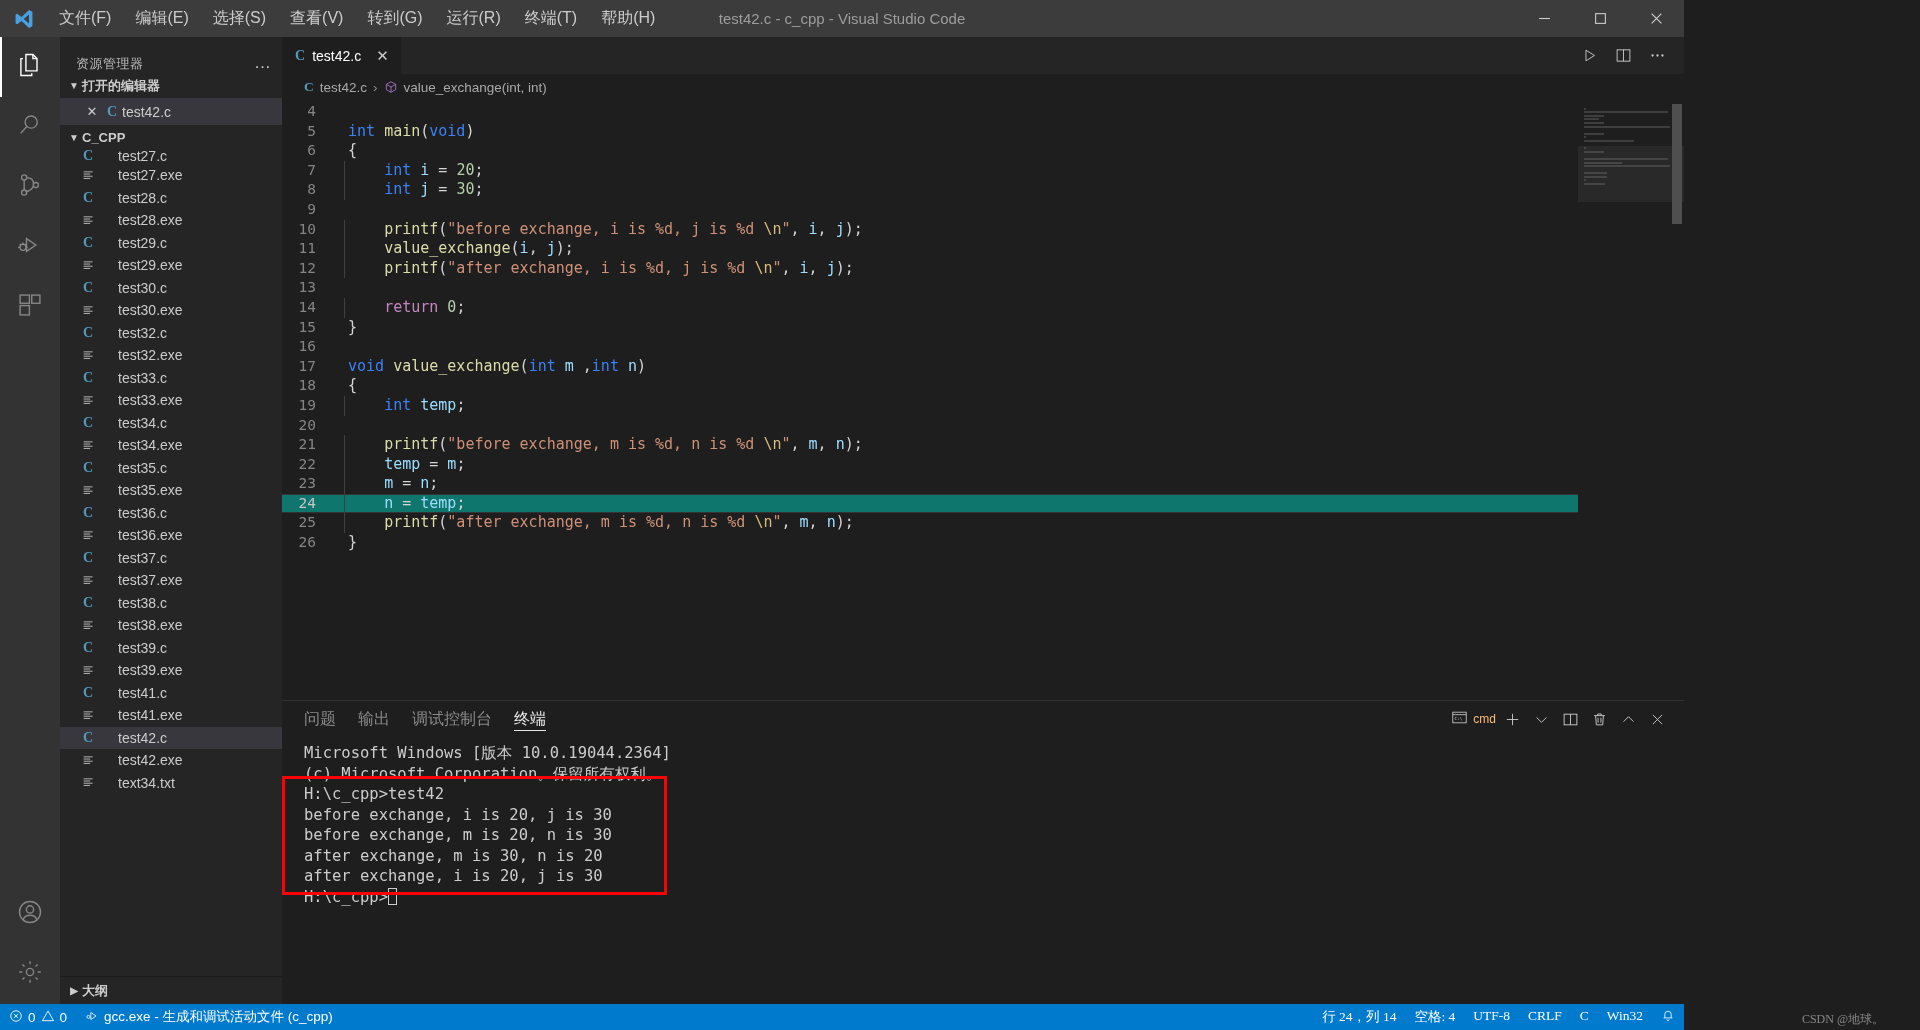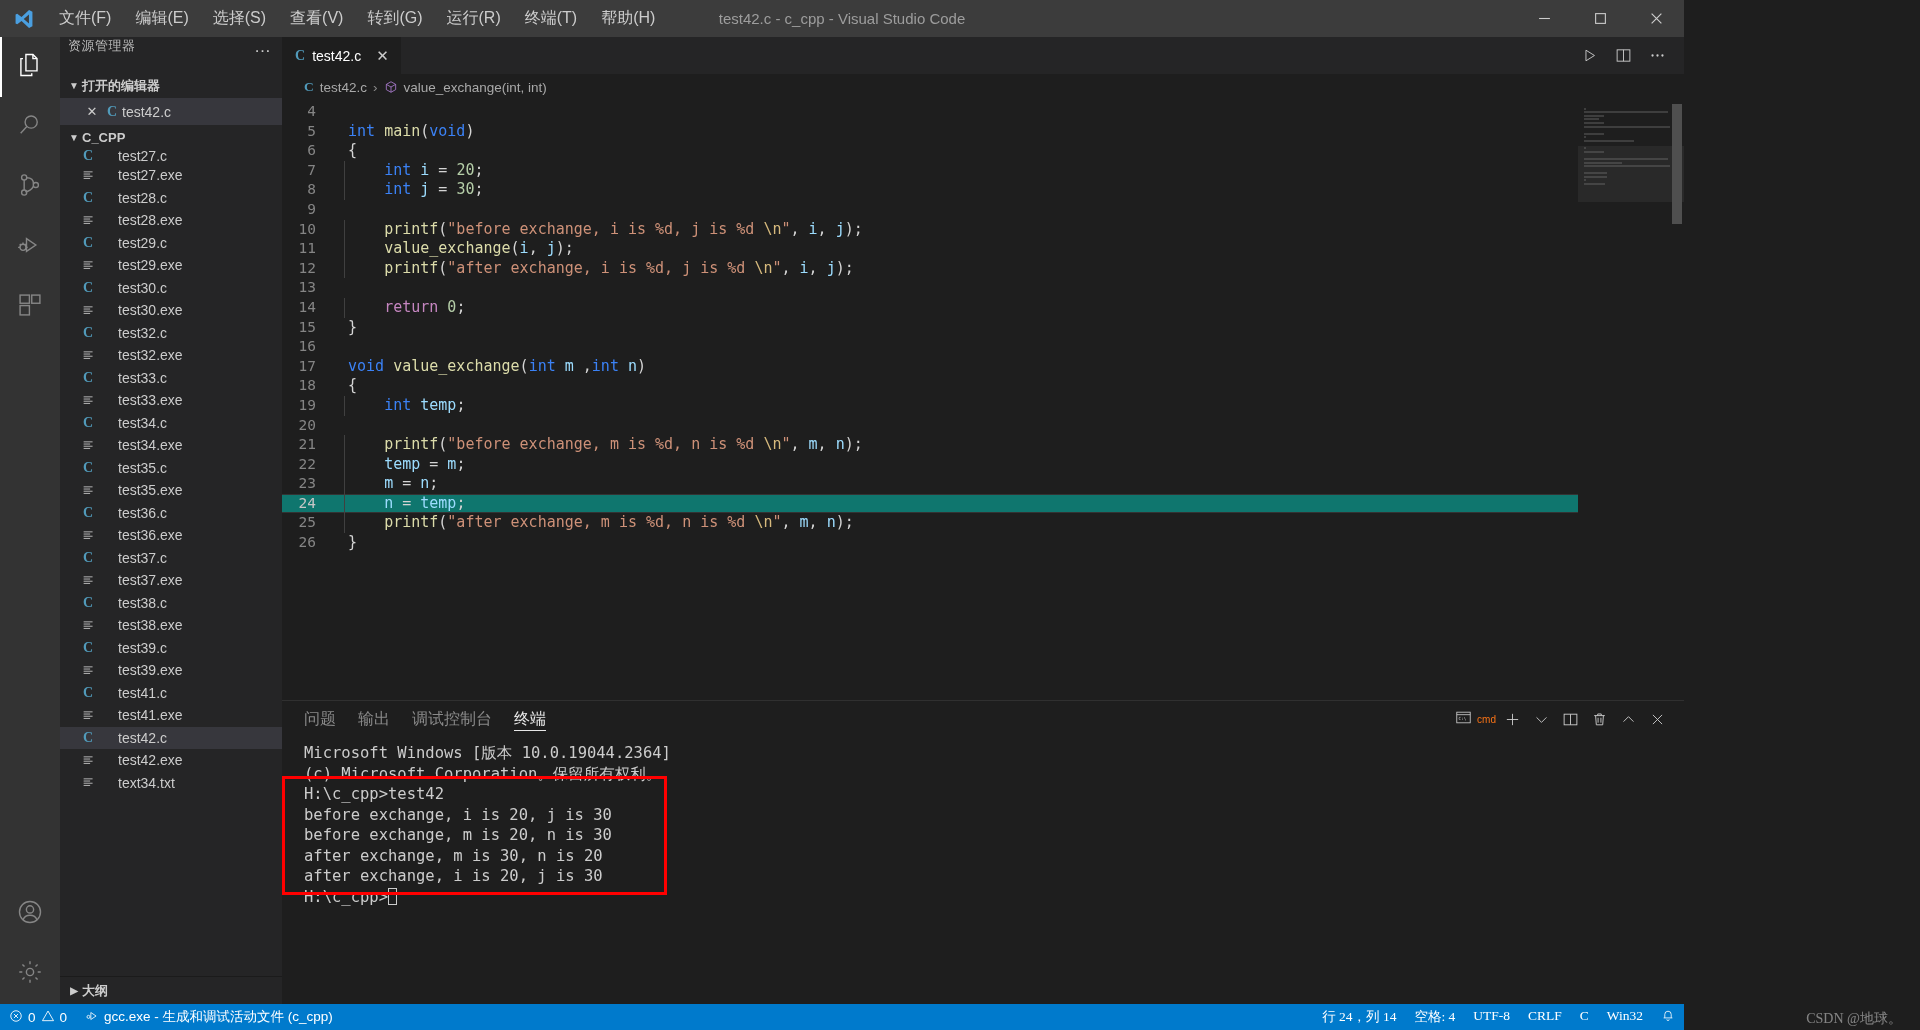--- a/index.html
+++ b/index.html
@@ -52,21 +52,21 @@
   }
   .act-icon svg { width: 28px; height: 28px; }
   .act-spacer { flex: 1 1 auto; }
 
   
   .sidebar {
     width: 222px; background: #252526; flex: 0 0 222px; display: flex; flex-direction: column;
     color: #cccccc; overflow: hidden;
   }
   .sb-header {
-    height: 36px; display: flex; align-items: flex-start; padding: 0 10px 0 8px;
+    height: 36px; display: flex; align-items: flex-end; padding: 0 10px 0 16px;
     font-size: 13px; letter-spacing: .5px; color: #bbbbbb; flex: 0 0 36px;
   }
   .sb-header .dots { margin-left: auto; font-size: 17px; color: #cccccc; letter-spacing: 1px; }
   .sb-section-title {
     height: 25px; display: flex; align-items: center; font-size: 13px; font-weight: bold;
     color: #cccccc; padding-left: 6px; flex: 0 0 25px;
   }
   .chev { width: 16px; display:inline-flex; align-items:center; justify-content:center; font-size: 10px; color:#cccccc;}
   .open-editors-list { flex: 0 0 auto; }
   .oe-row {
@@ -162,21 +162,21 @@
   }
   .panel-tabs { height: 36px; display: flex; align-items: center; padding-left: 22px; gap: 22px; flex:0 0 36px;}
   .ptab { font-size: 16px; color: #8a8a8a; position: relative; height: 36px; display: flex; align-items: center;}
   .ptab.active { color: #e7e7e7; }
   .ptab.active::after {
     content: ""; position: absolute; bottom: 6px; left: 0; right: 0; height: 1px; background: #e7e7e7;
   }
   .panel-actions { margin-left: auto; display: flex; align-items: center; gap: 3px; padding-right: 14px; color: #cccccc;}
   .pa { height: 28px; min-width: 26px; display:flex; align-items:center; justify-content:center; gap:5px;}
   .pa svg { width: 17px; height: 17px; }
-  .cmd-label { font-size: 10px; color: #f97316; }
+  .cmd-label { font-size: 12px; color: #fdba74; }
   .terminal {
     flex: 1 1 auto; padding: 6px 0 0 22px; font-family: "DejaVu Sans Mono", monospace;
     font-size: 15.5px; color: #cccccc; position: relative; line-height: 20.5px;
   }
   .tline { white-space: pre; }
   .redbox {
     position: absolute; border: 3px solid #ff0000; left: 275px; top: 660px;
     width: 316px; height: 100px; pointer-events: none;
   }
   .cursor-block {
@@ -186,21 +186,21 @@
 
   
   .statusbar {
     height: 26px; background: #007acc; display: flex; align-items: center; flex: 0 0 26px;
     color: #ffffff; font-size: 13.5px;
   }
   .sb-item { display: flex; align-items: center; gap: 5px; padding: 0 9px; height: 100%; white-space: nowrap;}
   .sb-item svg { width: 14px; height: 14px; }
   .sb-right { margin-left: auto; display: flex; align-items: flex-start; font-family: Liberation Serif, serif; }
   .watermark {
-    position: absolute; right: 18px; bottom: 2px; color: rgba(255,255,255,.45); font-size: 14px;
+    position: absolute; right: 36px; bottom: 2px; color: rgba(255,255,255,.45); font-size: 12px;
     pointer-events: none;
   }
 </style>
 </head>
 <body>
 
 <div class="app">
 
   <div class="titlebar">
     <div class="vs-logo">

